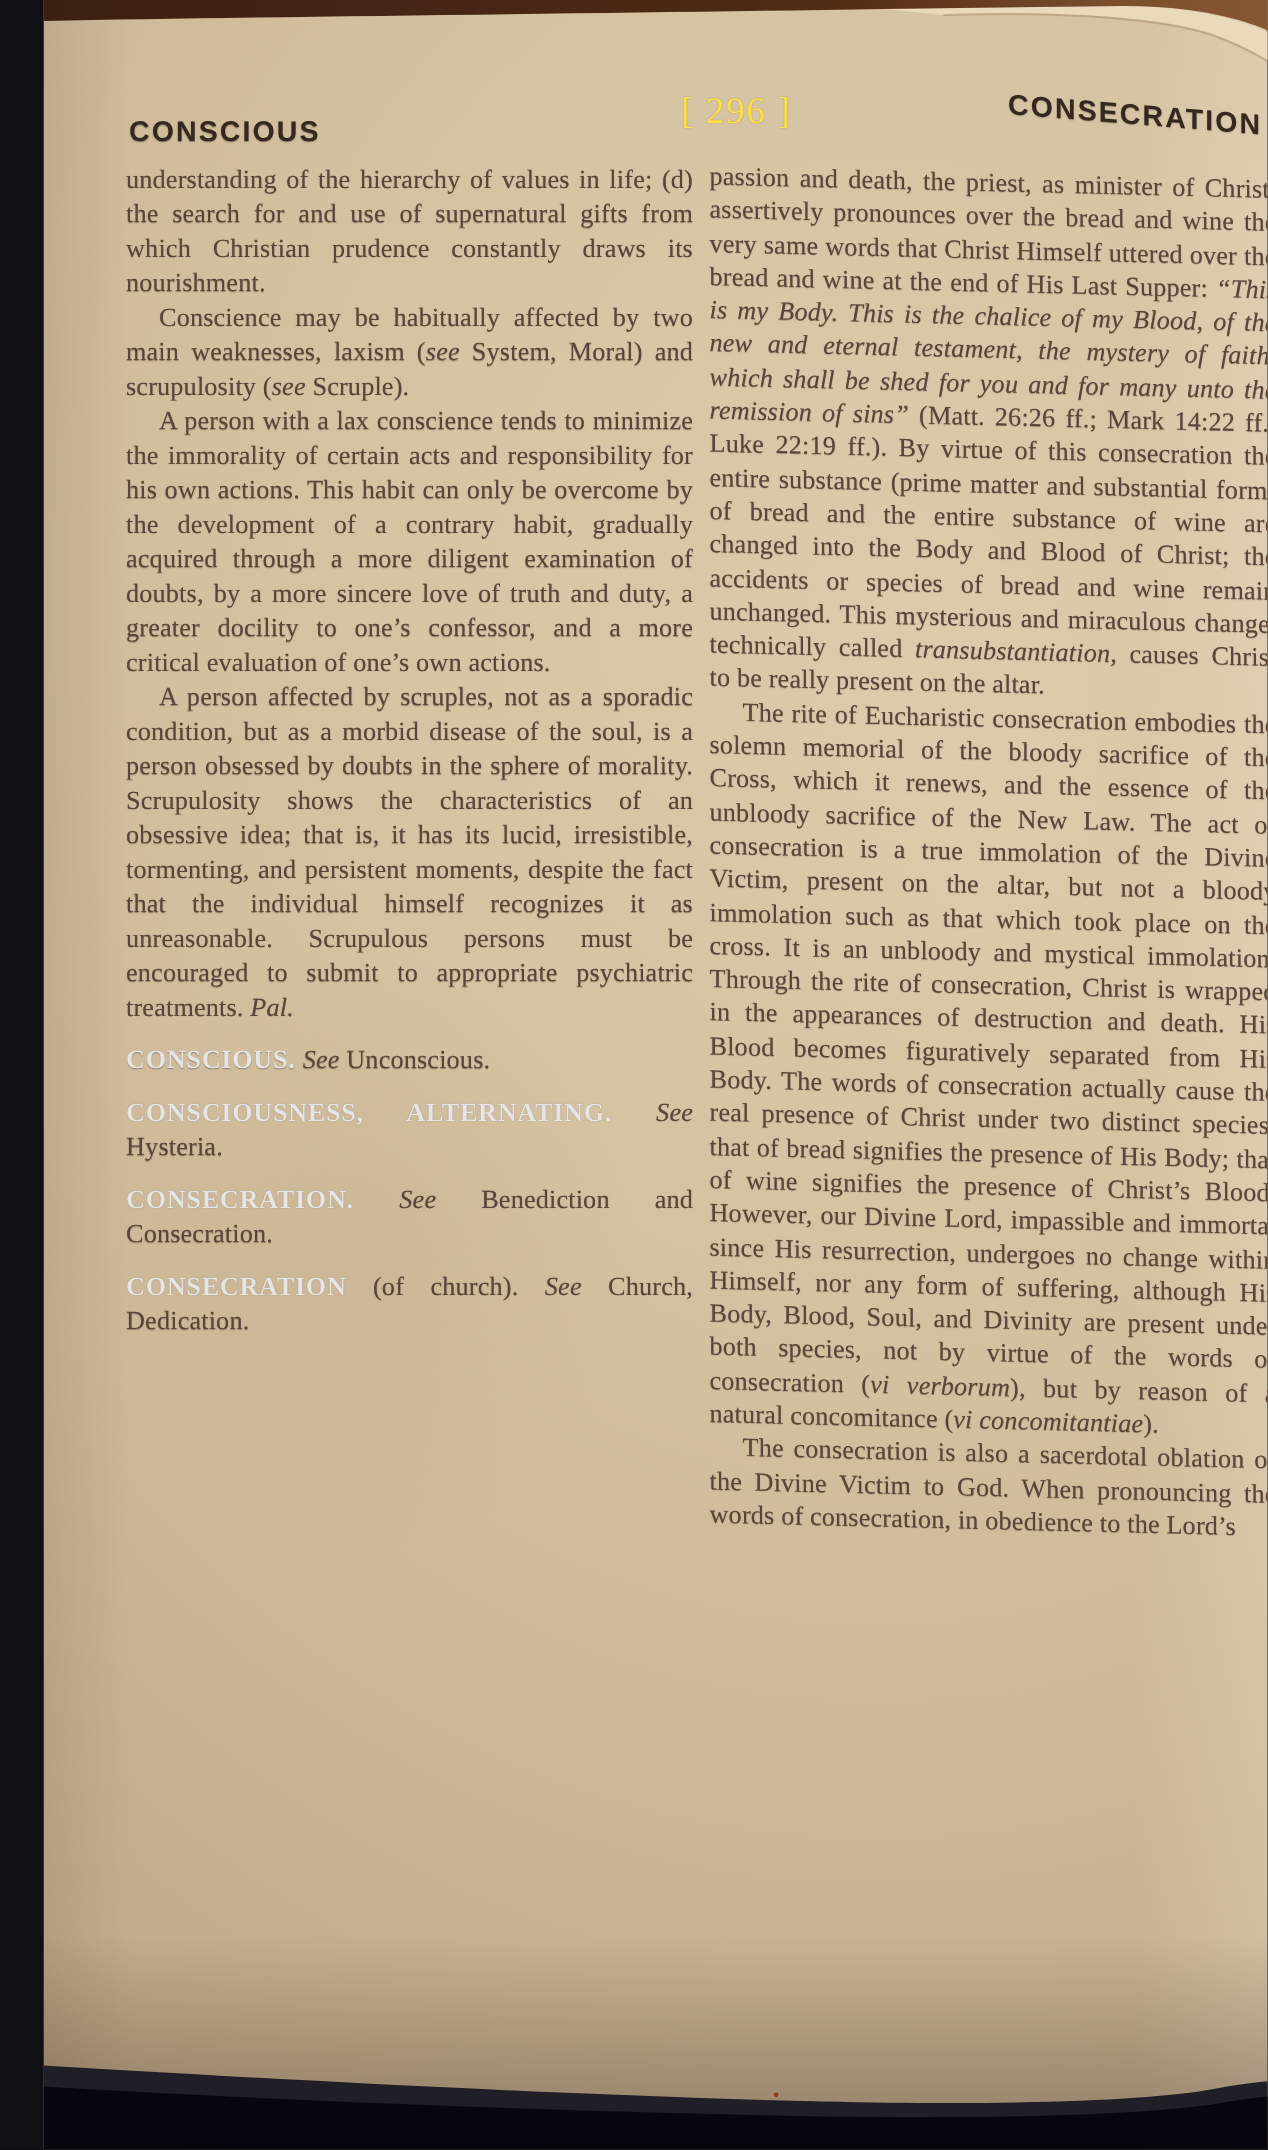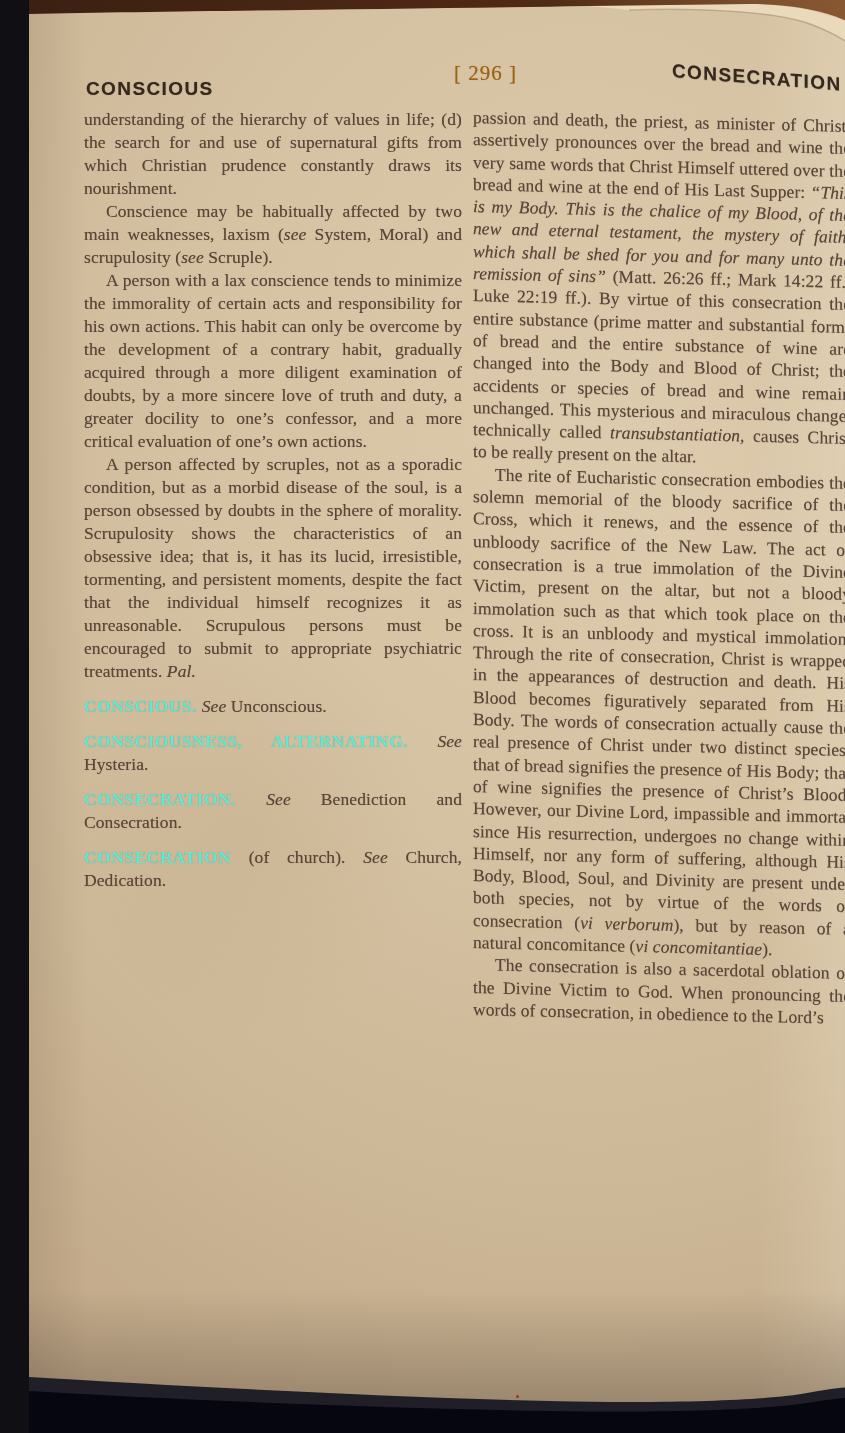--- a/index.html
+++ b/index.html
@@ -37,37 +37,37 @@
     position:absolute;
     font-family:"Liberation Sans","DejaVu Sans",sans-serif;
     font-weight:700;font-size:19px;line-height:1;
     color:#35281e;letter-spacing:1.4px;
     text-shadow:0 0.4px 0.9px rgba(55,40,28,0.45);
   }
   .head-left{left:57px;top:79px;}
   .head-right{left:643px;top:61px;transform:skewY(4.6deg);transform-origin:0 0;}
   .page-number{
     position:absolute;left:425px;top:61px;
-    font-size:21px;color:#a16207;letter-spacing:1px;
+    font-size:25px;color:#fde047;letter-spacing:1px;
     text-shadow:0 0.3px 0.8px rgba(70,50,35,0.4);
   }
   
   .col{position:absolute;color:#594539;}
   .col p{
     margin:0;text-align:justify;
     font-size:17.5px;line-height:23px;
     letter-spacing:0.1px;
     text-shadow:0 0.35px 0.7px rgba(95,70,52,0.55);
   }
   .col-left{left:55px;top:108px;width:378px;}
   .col-right{left:444px;top:106px;width:378px;transform:skewY(1.35deg);transform-origin:0 0;}
   .col-right p{line-height:22.3px;}
   .col p.indent{text-indent:22px;}
   .col p.entry{margin-top:12px;}
-  .col p b{color:#5eead4;letter-spacing:0.45px;}
+  .col p b{color:#e5e5e5;letter-spacing:0.45px;}
   .col p em{font-style:italic;}
   
   .dust-speck{position:absolute;left:487px;top:1395px;width:3px;height:3px;border-radius:50%;
     background:radial-gradient(circle,#c2402a 0%,#8a2418 60%,rgba(138,36,24,0) 100%);}
 </style>
 </head>
 <body>
 
 <div class="photo">
 

